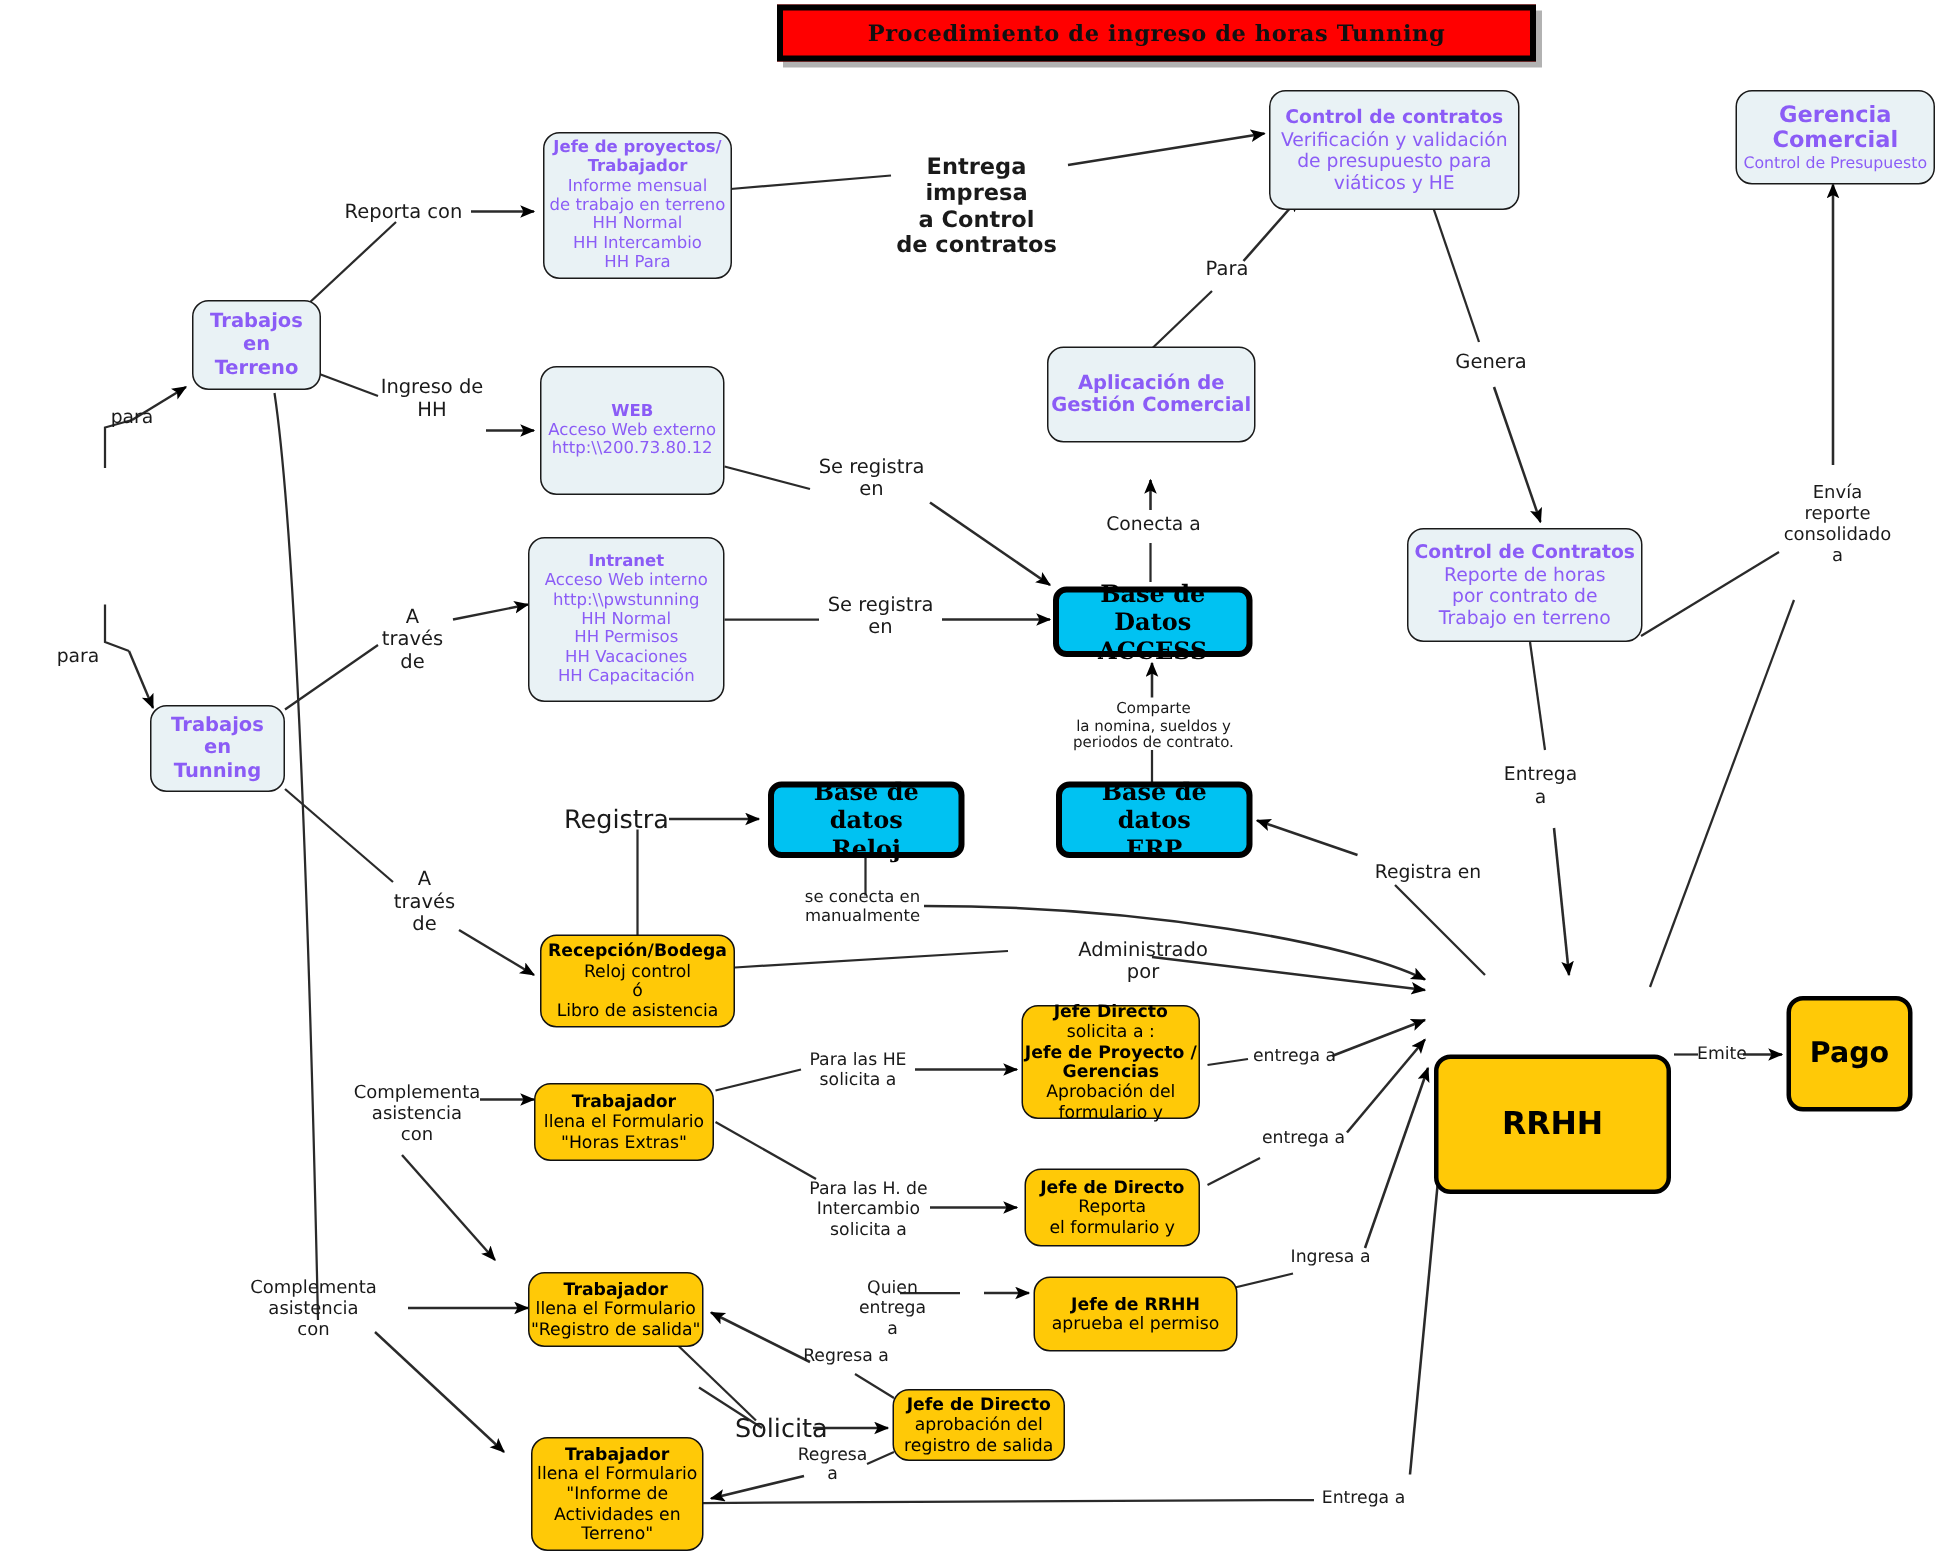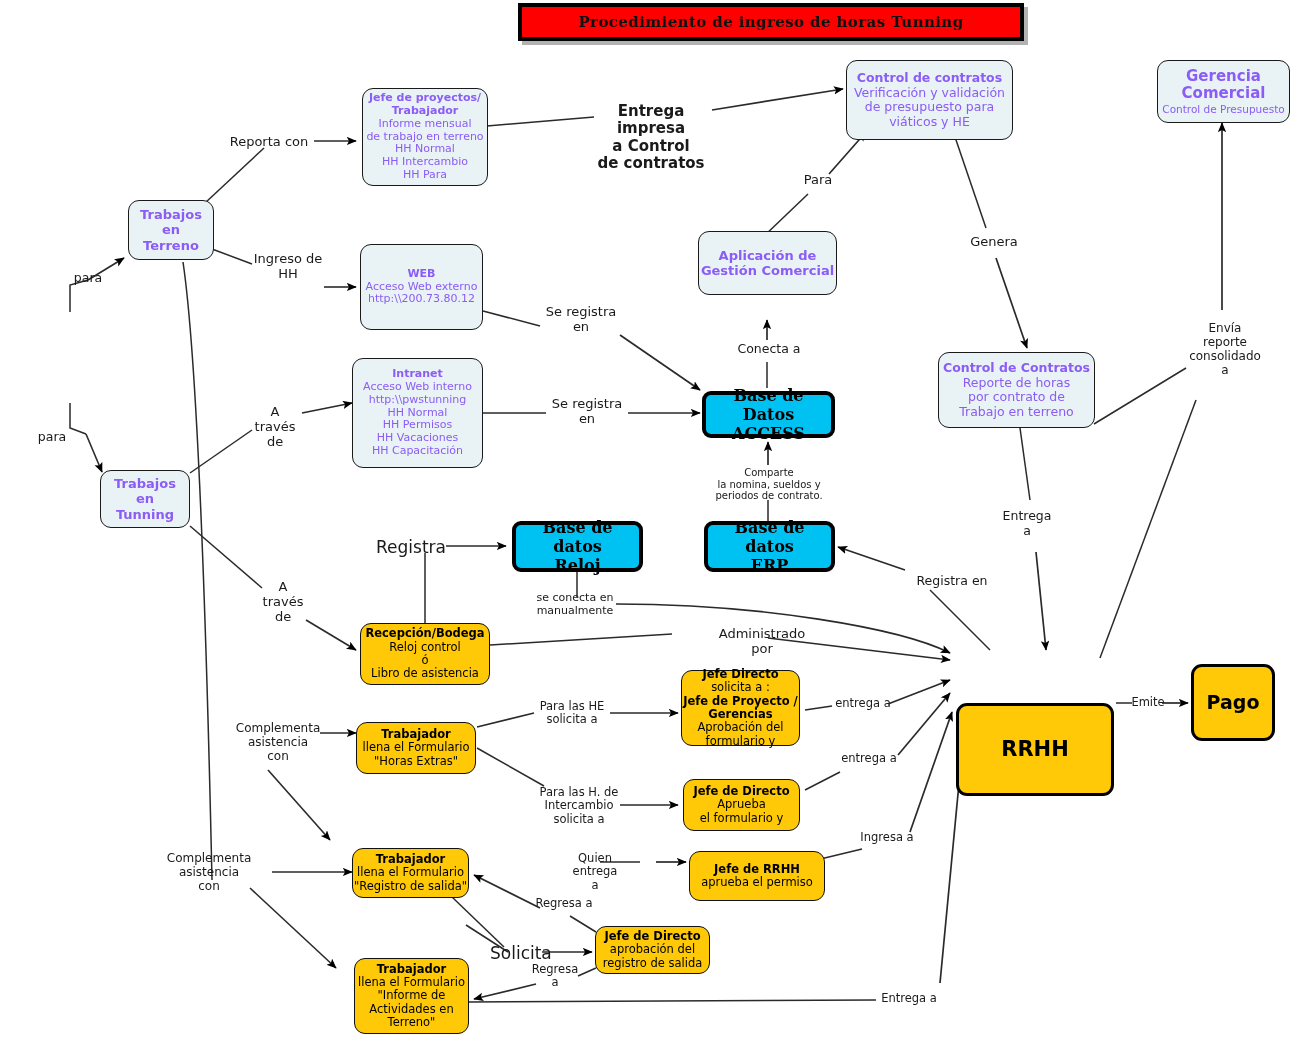--- a/index.html
+++ b/index.html
@@ -247,21 +247,21 @@
     <div class="t-b">Jefe Directo</div>
     <div class="t-n">solicita a :</div>
     <div class="t-b">Jefe de Proyecto /</div>
     <div class="t-b">Gerencias</div>
     <div class="t-n">Aprobación del</div>
     <div class="t-n">formulario y</div>
   </div>
 
   <div class="node ny" style="left:683px;top:779px;width:117px;height:52px;font-size:11.5px;">
     <div class="t-b">Jefe de Directo</div>
-    <div class="t-n">Aprueba</div>
+    <div class="t-n">Reporta</div>
     <div class="t-n">el formulario y</div>
   </div>
 
   <div class="node ny" style="left:352px;top:848px;width:117px;height:50px;font-size:11.5px;">
     <div class="t-b">Trabajador</div>
     <div class="t-n">llena el Formulario</div>
     <div class="t-n">"Registro de salida"</div>
   </div>
 
   <div class="node ny" style="left:689px;top:851px;width:136px;height:50px;font-size:11.5px;">

